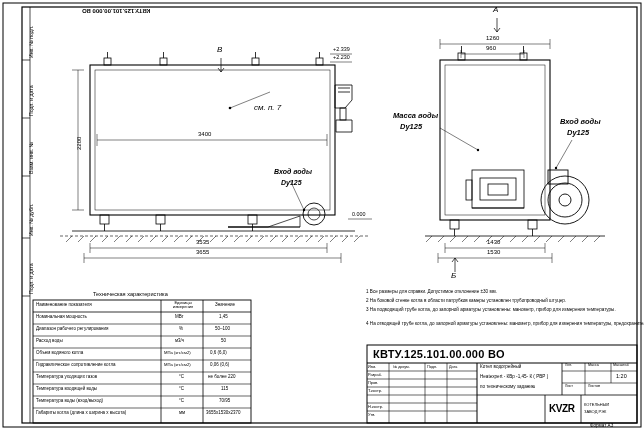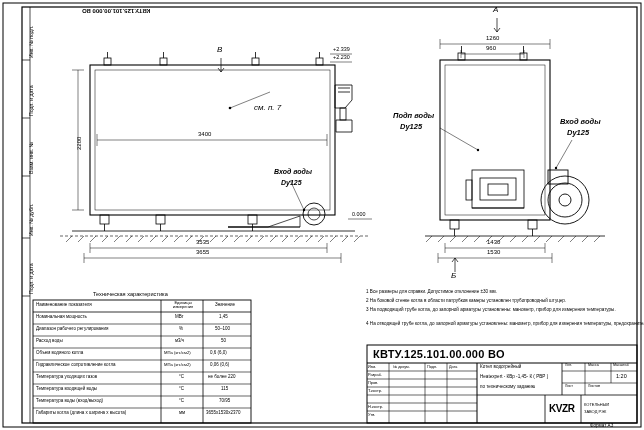--- a/index.html
+++ b/index.html
@@ -242,21 +242,21 @@
   <div class="txt" style="left:333px;top:55px;font-size:5.4px;">+2.230</div>
   <div class="txt" style="left:352px;top:212px;font-size:5.4px;">0.000</div>
   <div class="txt i" style="left:254px;top:104px;font-size:8px;">см. п. 7</div>
   <div class="txt i bold" style="left:274px;top:168px;font-size:7px;">Вход воды</div>
   <div class="txt i bold" style="left:281px;top:179px;font-size:7px;">Dy125</div>
 
   <div class="txt" style="left:486px;top:35px;font-size:6px;">1260</div>
   <div class="txt" style="left:486px;top:45px;font-size:6px;">960</div>
   <div class="txt" style="left:487px;top:239px;font-size:6px;">1430</div>
   <div class="txt" style="left:487px;top:249px;font-size:6px;">1530</div>
-  <div class="txt i bold" style="left:393px;top:112px;font-size:7.5px;">Подп воды</div>
+  <div class="txt i bold" style="left:393px;top:112px;font-size:7.5px;">Масса воды</div>
   <div class="txt i bold" style="left:400px;top:123px;font-size:7.5px;">Dy125</div>
   <div class="txt i bold" style="left:560px;top:118px;font-size:7.5px;">Вход воды</div>
   <div class="txt i bold" style="left:567px;top:129px;font-size:7.5px;">Dy125</div>
 
   <div class="txt" style="left:366px;top:290px;font-size:4.6px;">1   Все размеры для справки. Допустимое отклонение ±30 мм.</div>
   <div class="txt" style="left:366px;top:299px;font-size:4.6px;">2   На боковой стенке котла в области патрубков камеры установлен трубопроводный штуцер.</div>
   <div class="txt" style="left:366px;top:308px;font-size:4.6px;">3   На   подводящий трубе котла, до запорной арматуры установлены: манометр, прибор для измерения температуры.</div>
   <div class="txt" style="left:366px;top:322px;font-size:4.6px;">4   На отводящей трубе котла, до запорной арматуры установлены: манометр, прибор для измерения температуры, предохранительный клапан  (в системе  Б мм  с шайбой с обратным клапаном) и не менее 50 мм.</div>
 
   <div style="position:absolute;left:33px;top:300px;width:218px;height:123px;">

